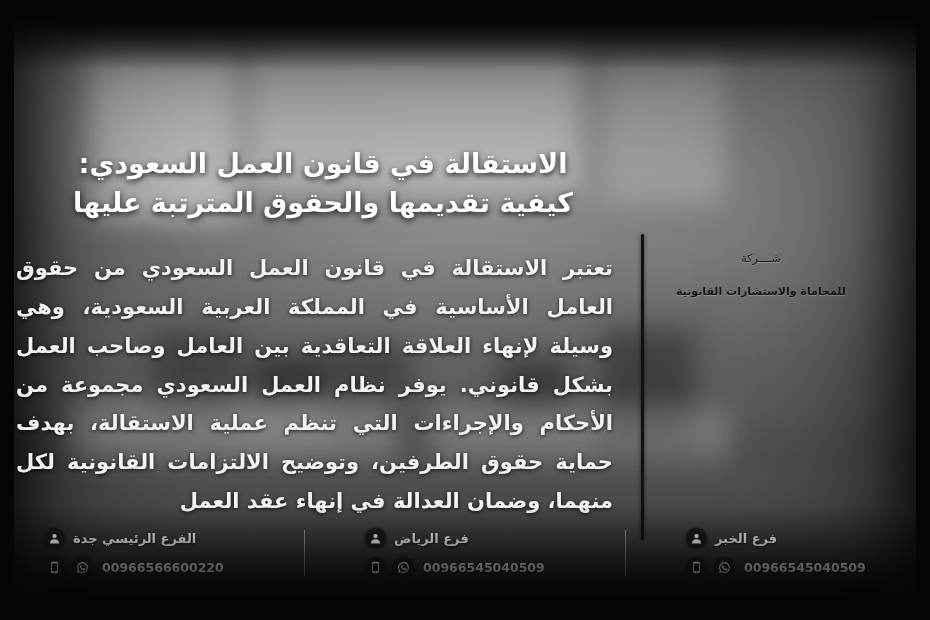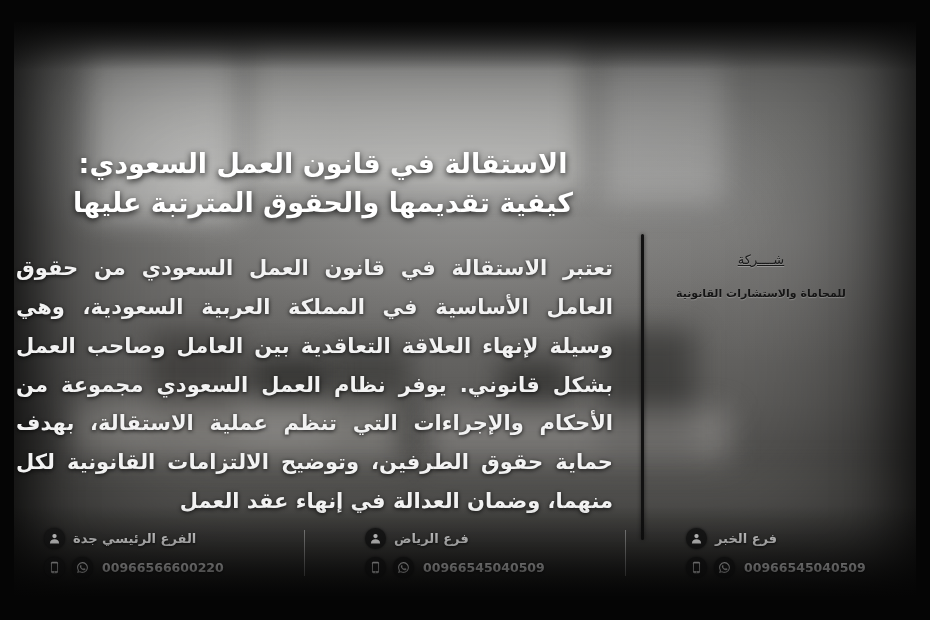--- a/index.html
+++ b/index.html
@@ -115,25 +115,24 @@
     position: absolute;
     right: 44px;
     top: 252px;
     width: 250px;
     text-align: center;
     color: #111;
     direction: rtl;
     text-shadow: 0 1px 1px rgba(255,255,255,0.25);
   }
   .logo-company {
-    font-size: 13px;
+    font-size: 11px;
     letter-spacing: 4px;
     color: #1b1b1b;
     margin-bottom: 20px;
-    text-decoration: underline;
   }
   .logo-name {
     font-family: "DejaVu Serif", "Liberation Serif", serif;
     font-size: 34px;
     font-weight: bold;
     color: #0d0d0d;
     line-height: 1.15;
     white-space: nowrap;
   }
   .logo-sub {

